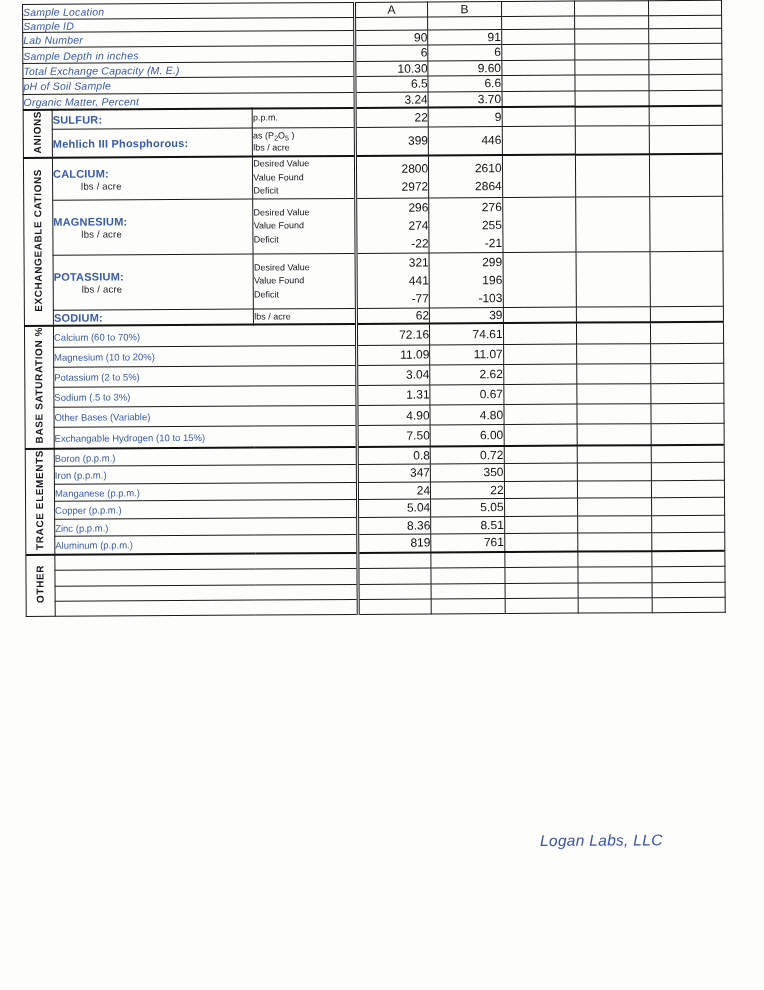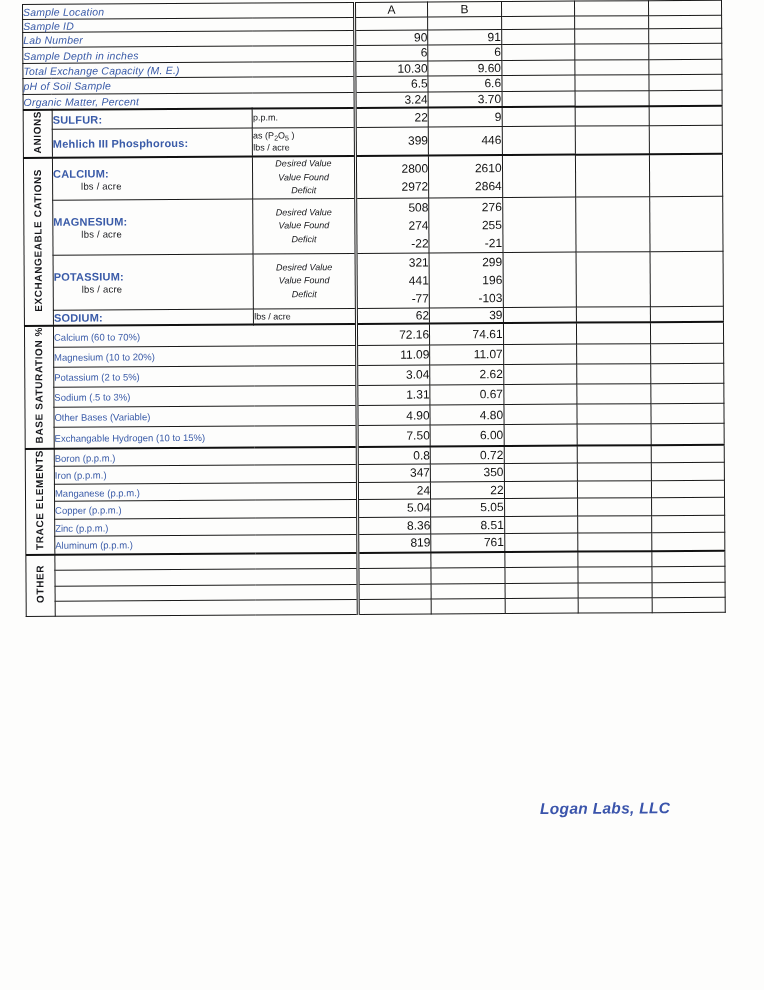--- a/index.html
+++ b/index.html
@@ -30,32 +30,32 @@
         font-size:10px;font-weight:bold;letter-spacing:.6px;color:#15161a;
         white-space:nowrap;display:inline-block;line-height:1;}
 
   .hdr-label{font-style:italic;font-size:10.5px;color:#3a5ba8;
              padding:3px 0 3px 12px;letter-spacing:.2px;}
   .name-bold{font-weight:bold;font-size:11px;color:#3a5ba8;
              padding:2px 0 2px 10px;letter-spacing:.2px;}
   .name-sub{font-size:9.5px;color:#15161a;padding-left:28px;font-weight:normal;}
   .name-plain{font-size:9.5px;color:#3a5ba8;padding:2px 0 2px 10px;}
   .unit{font-size:9px;color:#15161a;text-align:left;padding-left:6px;line-height:1.18;}
-  .triple{font-size:9px;color:#15161a;text-align:center;padding-left:6px;line-height:1.5;font-style:italic;}
+  .triple{font-size:9px;color:#15161a;text-align:left;padding-left:6px;line-height:1.5;}
   .val{font-size:12px;color:#111;text-align:right;padding-right:7px;line-height:1.5;}
   .val.single{line-height:1.2;}
   .colhdr{font-size:12px;color:#111;text-align:center;}
 
   .dbl{border-left:3px double #1b1b1b !important;}
   .sect-top{border-top:2px solid #111 !important;}
 
   sub{font-size:7px;vertical-align:-2px;}
 
-  .footer{position:absolute;left:540px;top:800px;
-          font-size:15.5px;font-weight:bold;font-style:italic;
+  .footer{position:absolute;left:540px;top:832px;
+          font-size:15.5px;font-weight:normal;font-style:italic;
           color:#3a54ab;letter-spacing:.3px;
           transform:rotate(-0.35deg);transform-origin:0 0;}
 </style>
 </head>
 <body>
 
 <div class="scan"></div>
 
 <div class="report">
   <table class="grid">
@@ -191,21 +191,21 @@
         <td class="name-bold">
           <span>MAGNESIUM:</span><br>
           <span class="name-sub">lbs / acre</span>
         </td>
         <td class="triple">
           <span>Desired Value</span><br>
           <span>Value Found</span><br>
           <span>Deficit</span>
         </td>
         <td class="val dbl">
-          <span>508</span><br>
+          <span>296</span><br>
           <span>274</span><br>
           <span>-22</span>
         </td>
         <td class="val">
           <span>276</span><br>
           <span>255</span><br>
           <span>-21</span>
         </td>
         <td class="val"></td>
         <td class="val"></td>

